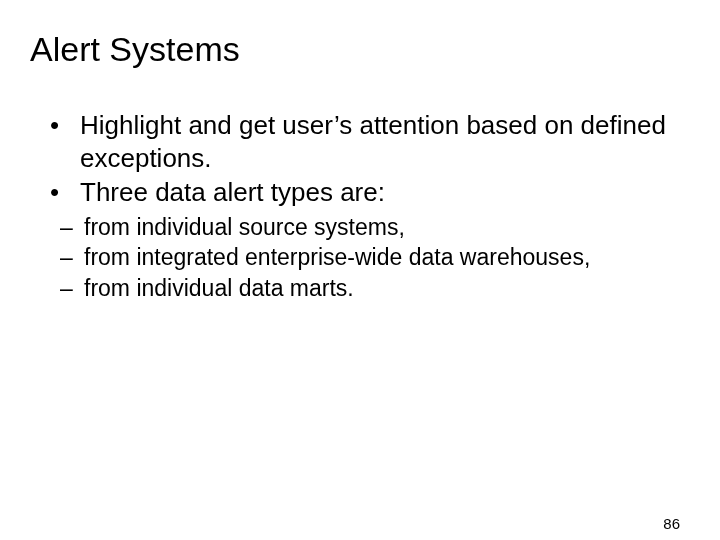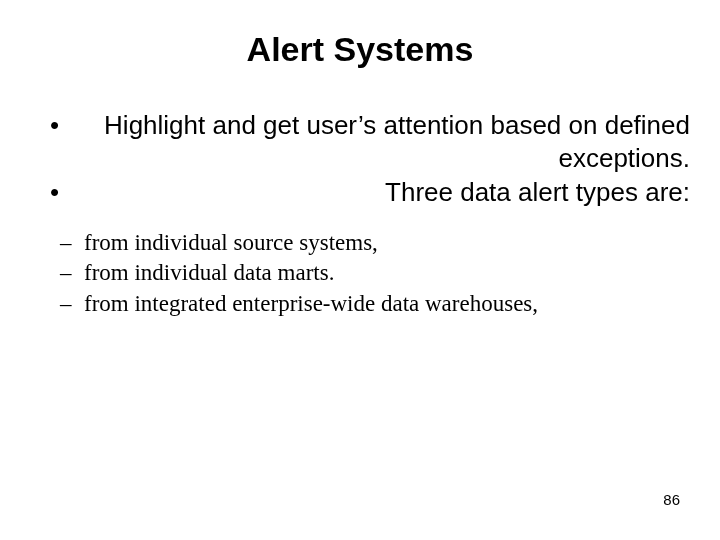--- a/index.html
+++ b/index.html
@@ -10,80 +10,78 @@
     body {
       width: 720px;
       height: 540px;
       background: #ffffff;
       font-family: Arial, Helvetica, sans-serif;
       color: #000000;
       position: relative;
       padding: 20px 30px;
     }
     .title {
-      text-align: center;
+      text-align: left;
       font-size: 34px;
-      font-weight: bold;
+      font-weight: normal;
       margin-top: 10px;
       margin-bottom: 40px;
     }
     .bullets {
       list-style: none;
       padding-left: 20px;
-      text-align: right;
     }
     .bullets > li {
       font-size: 26px;
       line-height: 1.25;
       margin-bottom: 2px;
       position: relative;
       padding-left: 30px;
     }
     .bullets > li::before {
       content: "•";
       position: absolute;
       left: 0;
       top: 0;
       font-size: 26px;
     }
     .sub-bullets {
       list-style: none;
       padding-left: 30px;
-      margin-top: 20px;
-      font-family: Liberation Serif, serif;
+      margin-top: 4px;
     }
     .sub-bullets > li {
       font-size: 23px;
       line-height: 1.25;
       margin-bottom: 2px;
       position: relative;
       padding-left: 24px;
     }
     .sub-bullets > li::before {
       content: "–";
       position: absolute;
       left: 0;
       top: 0;
     }
     .page-number {
       position: absolute;
-      bottom: 32px;
+      bottom: 8px;
       right: 40px;
       font-size: 15px;
     }
   </style>
 </head>
 <body>
 
 <h1 class="title">Alert Systems</h1>
 
 <ul class="bullets">
   <li>Highlight and get user’s attention based on defined exceptions.</li>
   <li>Three data alert types are:</li>
 </ul>
 
 <ul class="sub-bullets">
   <li>from individual source systems,</li>
+  <li>from integrated enterprise-wide data warehouses,</li>
   <li>from individual data marts.</li>
-  <li>from integrated enterprise-wide data warehouses,</li>
 </ul>
 
 <div class="page-number">86</div>
 
 </body></html>

